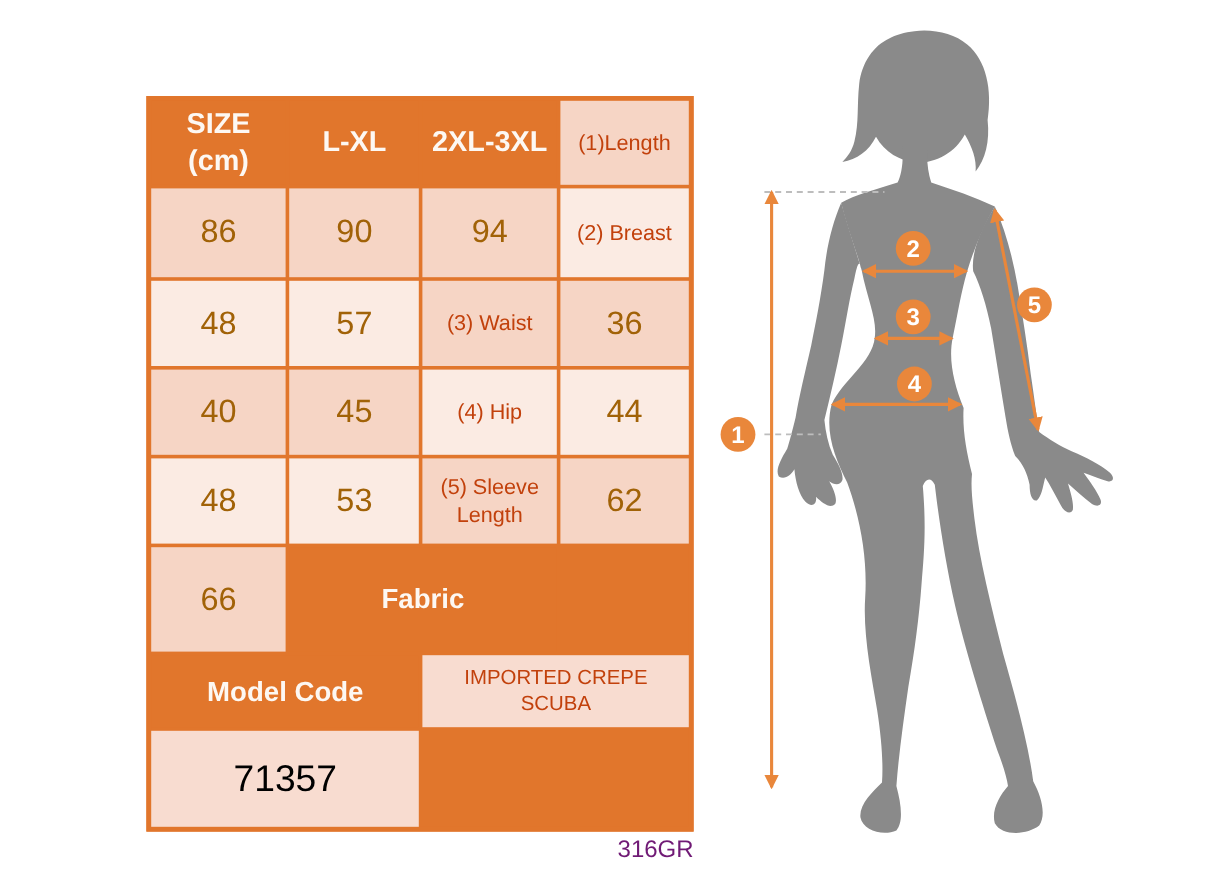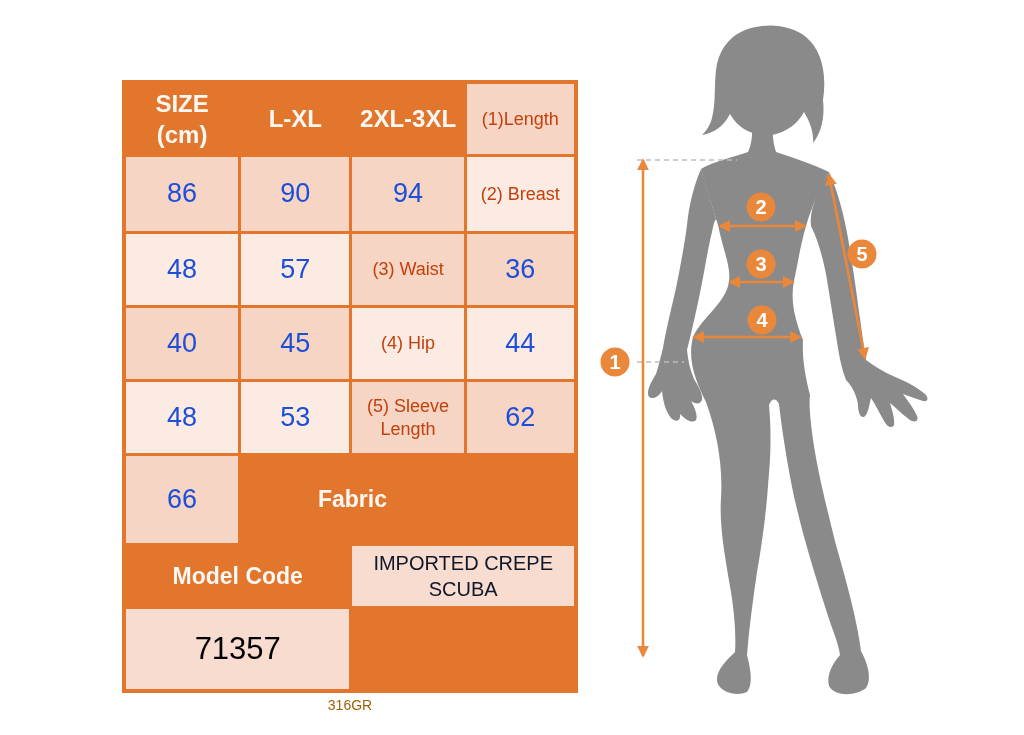--- a/index.html
+++ b/index.html
@@ -19,29 +19,29 @@
   .cell{
     display:flex;align-items:center;justify-content:center;
     text-align:center;overflow:hidden;
   }
   .hdr-cell{background:#E1762C;color:#FDF8F3;font-weight:bold;font-size:24px;}
   .size-hdr{line-height:1.3;font-size:24px;}
   .row-dark{background:#F6D5C5;}
   .row-light{background:#FBEBE3;text-align:center;}
   .fabric-data{background:#F8DCD0;}
   .label-cell{font-size:18px;color:#c2410c;line-height:1.25;padding:0 6px;}
-  .num-cell{font-size:27px;color:#1d4ed8;}
+  .num-cell{font-size:27px;color:#a16207;}
   .footer-hdr{font-size:23px;}
   .span2{grid-column:span 2;}
-  .fabric-val{font-size:20px;color:#0f172a;line-height:1.3;padding:0 10px;}
+  .fabric-val{font-size:17px;color:#c2410c;line-height:1.3;padding:0 10px;}
   .model-val{font-size:31px;color:#000000;}
   
   .code-label{
     position:absolute;left:122px;top:697px;width:456px;
-    text-align:center;font-size:14px;color:#a16207;
+    text-align:right;font-size:20px;color:#701a75;
   }
   
   .figure-wrap{position:absolute;left:590px;top:0;width:434px;height:735px;}
   .marker-digit{
     font-family:"Liberation Sans",sans-serif;font-weight:bold;
     font-size:20px;fill:#ffffff;text-anchor:middle;
   }
 </style>
 </head>
 <body>

